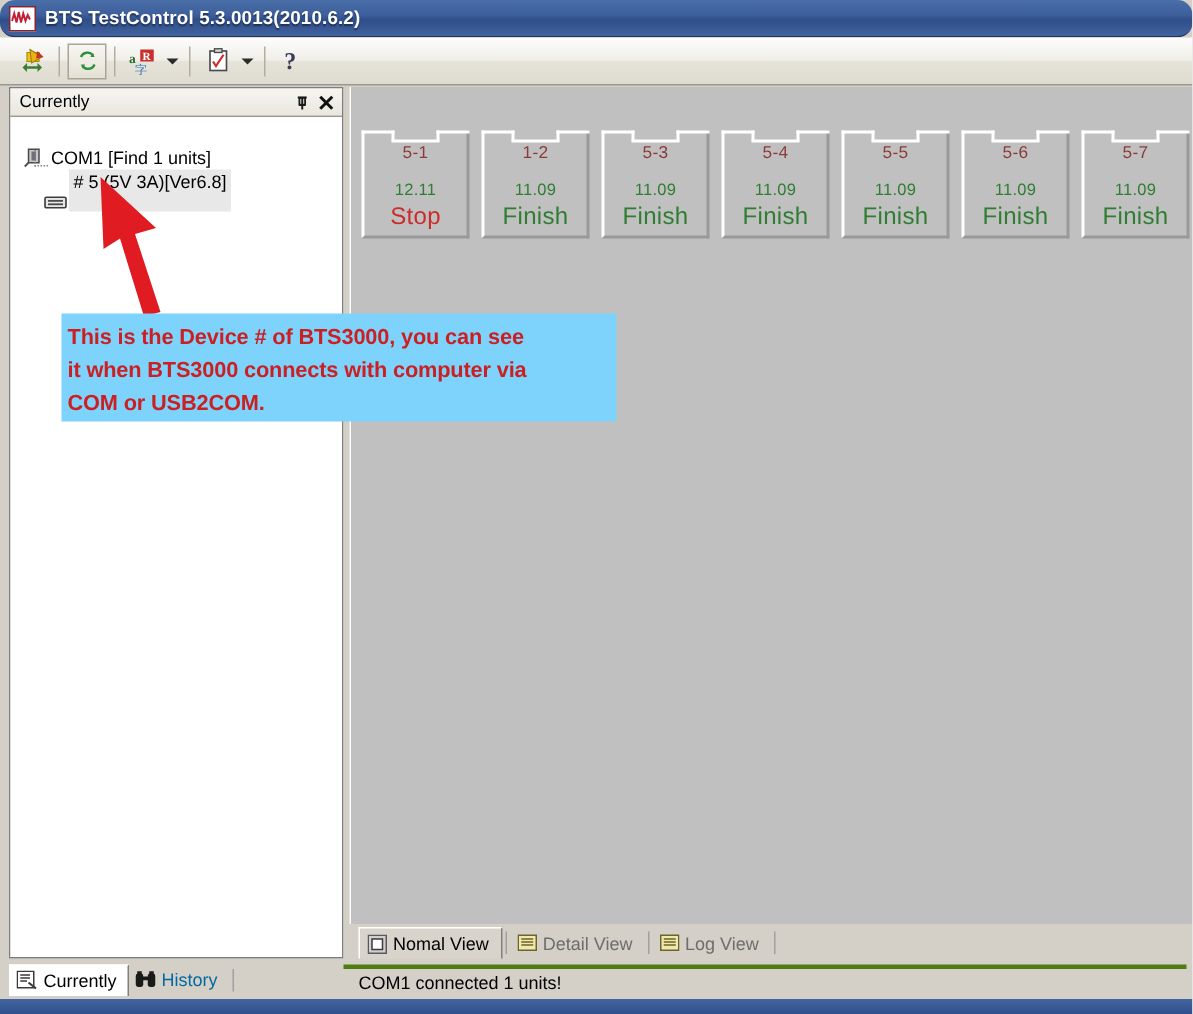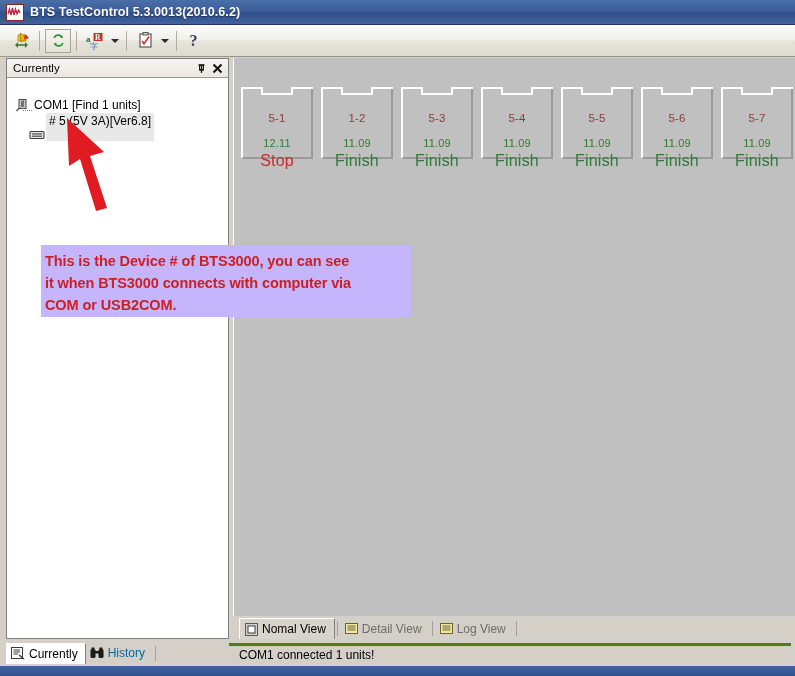--- a/index.html
+++ b/index.html
@@ -26,20 +26,21 @@
     position: absolute;
     left: 0; top: 0;
     width: 795px;
     height: 25px;
     background: linear-gradient(to bottom, #4a6ea8 0%, #3d5f9c 42%, #2f4e8a 55%, #41639e 100%);
     border-bottom: 1px solid #1f3460;
     display: flex;
     align-items: center;
     box-sizing: border-box;
     padding-left: 6px;
+    border-radius: 10px;
   }
   .title-icon {
     width: 16px;
     height: 15px;
     background: #ffffff;
     border: 1px solid #8a2230;
     margin-right: 6px;
     position: relative;
     flex: none;
     overflow: hidden;
@@ -238,21 +239,21 @@
     position: absolute;
     top: 6px;
     left: 18px;
     right: 18px;
     height: 2px;
     background: #ffffff;
   }
   .card-id {
     font-size: 11.5px;
     color: #8b3a3a;
-    margin-top: 25px;
+    margin-top: 9px;
     letter-spacing: 0.2px;
   }
   .card-val {
     font-size: 11px;
     margin-top: 13px;
     letter-spacing: 0.2px;
   }
   .card-state {
     font-size: 16px;
     margin-top: 3px;
@@ -362,24 +363,23 @@
     background: linear-gradient(to bottom,#43659e,#2e4f8c);
   }
 
   
   .anno-box {
     position: absolute;
     left: 41px;
     top: 209px;
     width: 370px;
     height: 72px;
-    background: #c4b5fd;
+    background: #7dd3fc;
     padding: 5px 6px 0 4px;
     box-sizing: border-box;
-    margin-top: 36px;
   }
   .anno-text {
     color: #cc1f22;
     font-size: 14.5px;
     font-weight: bold;
     line-height: 1.52;
     letter-spacing: -0.1px;
   }
   .arrow-svg {
     position: absolute;

